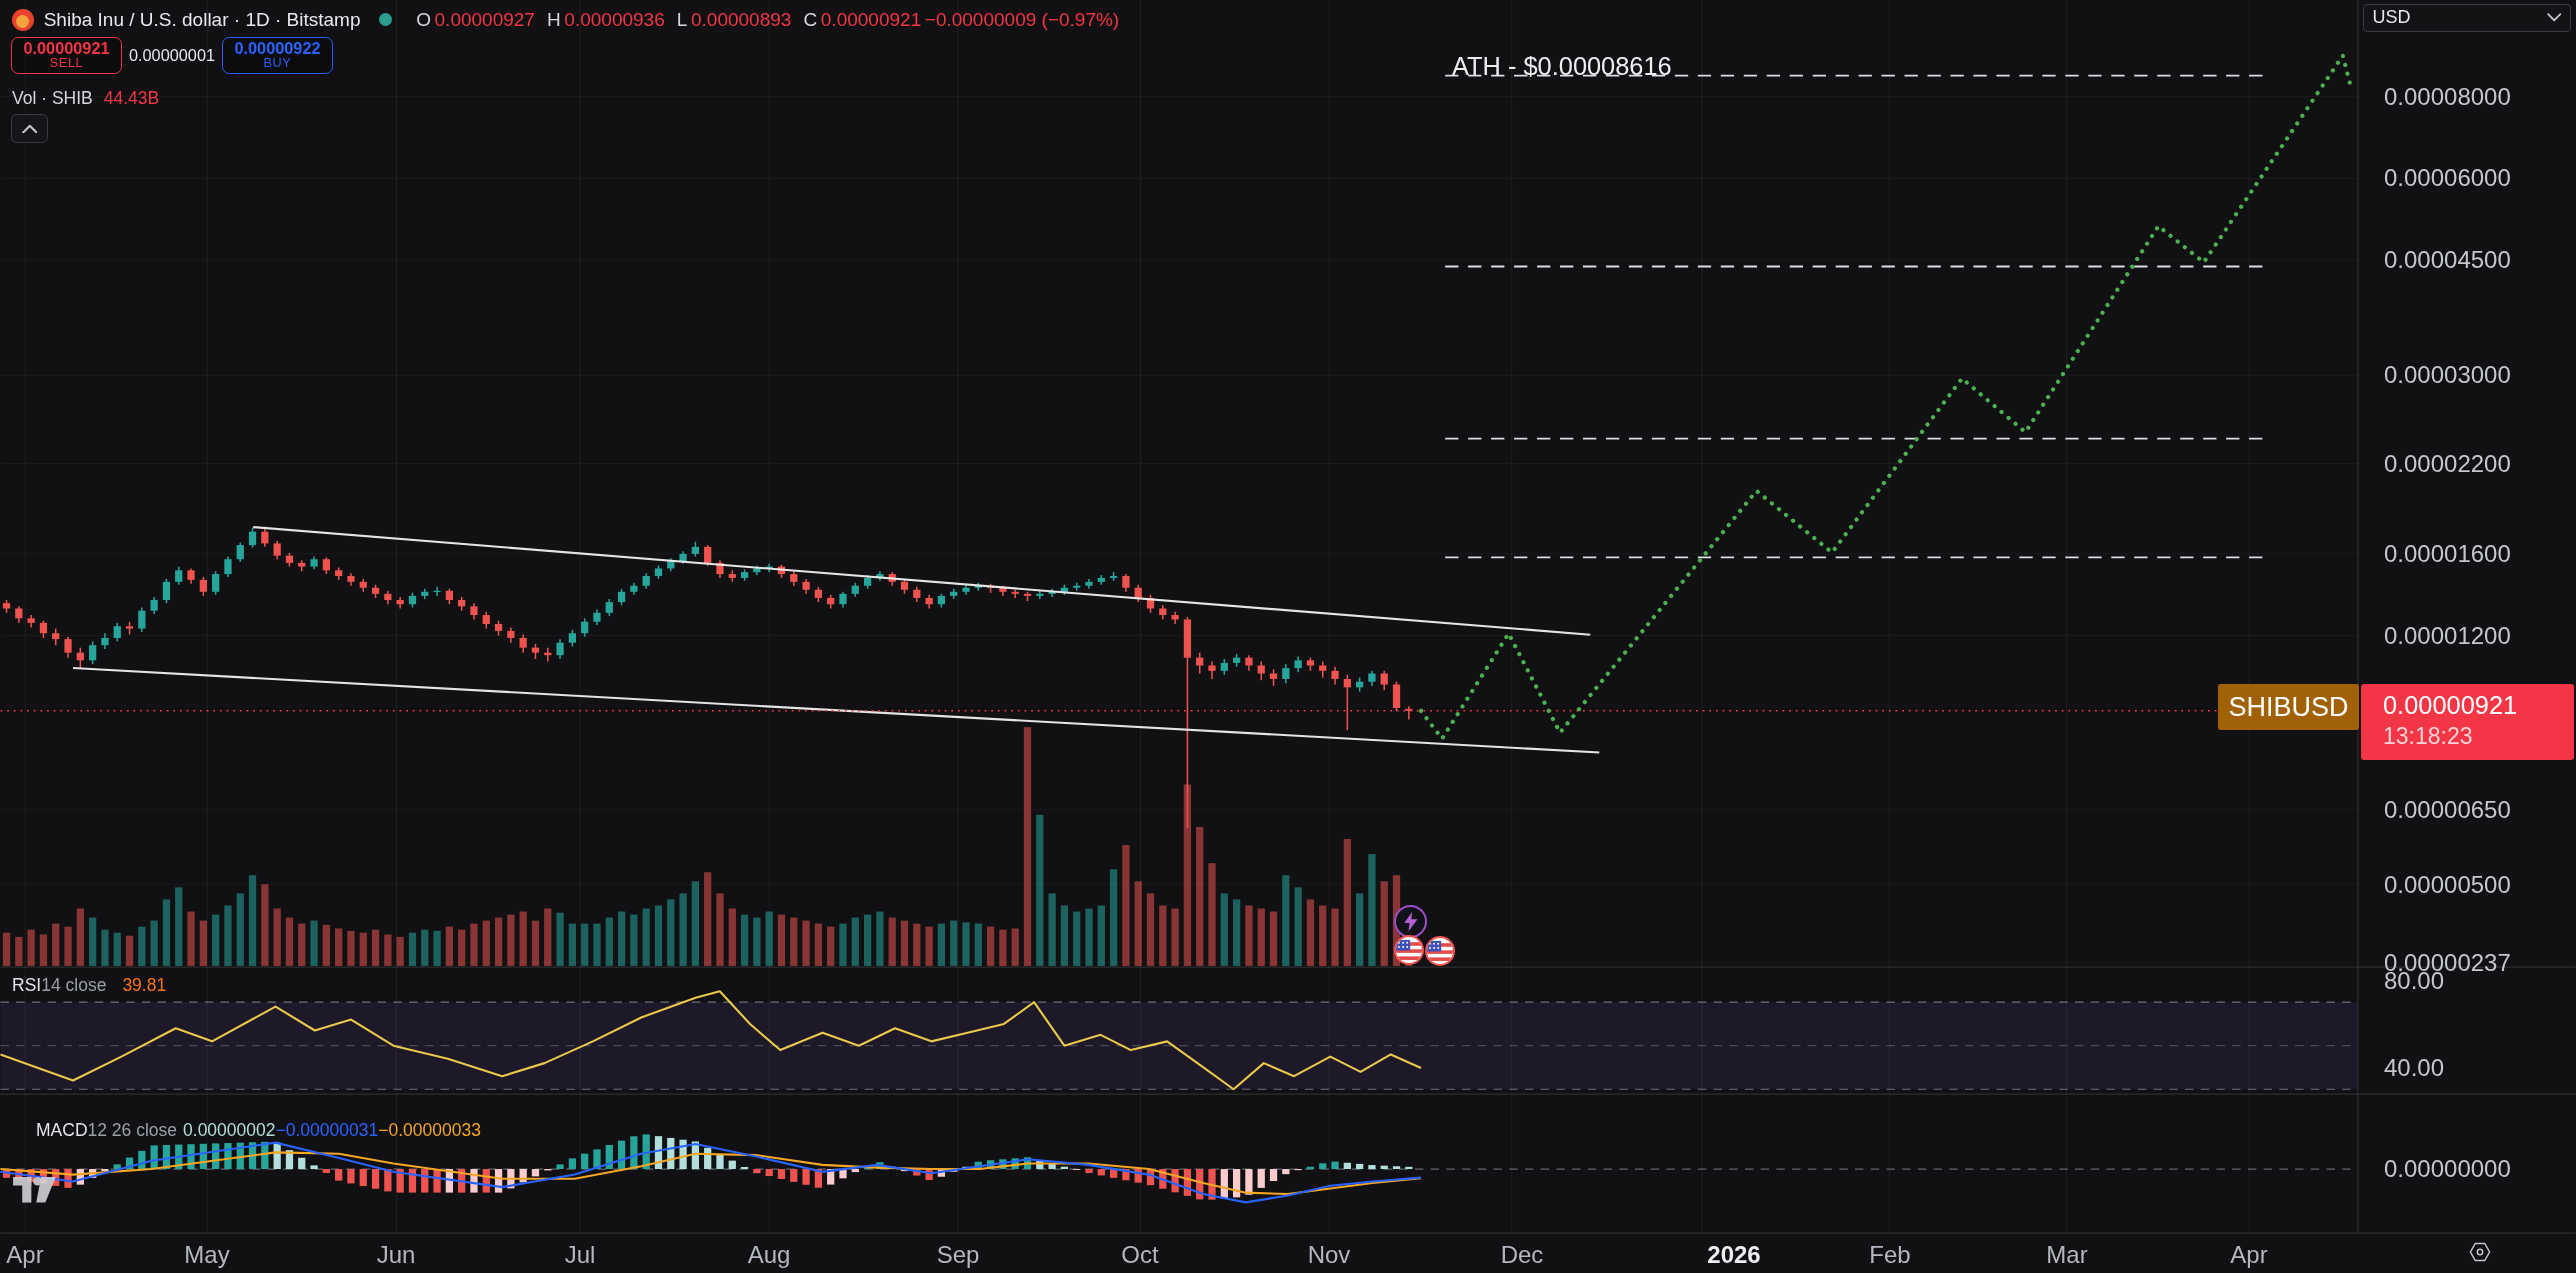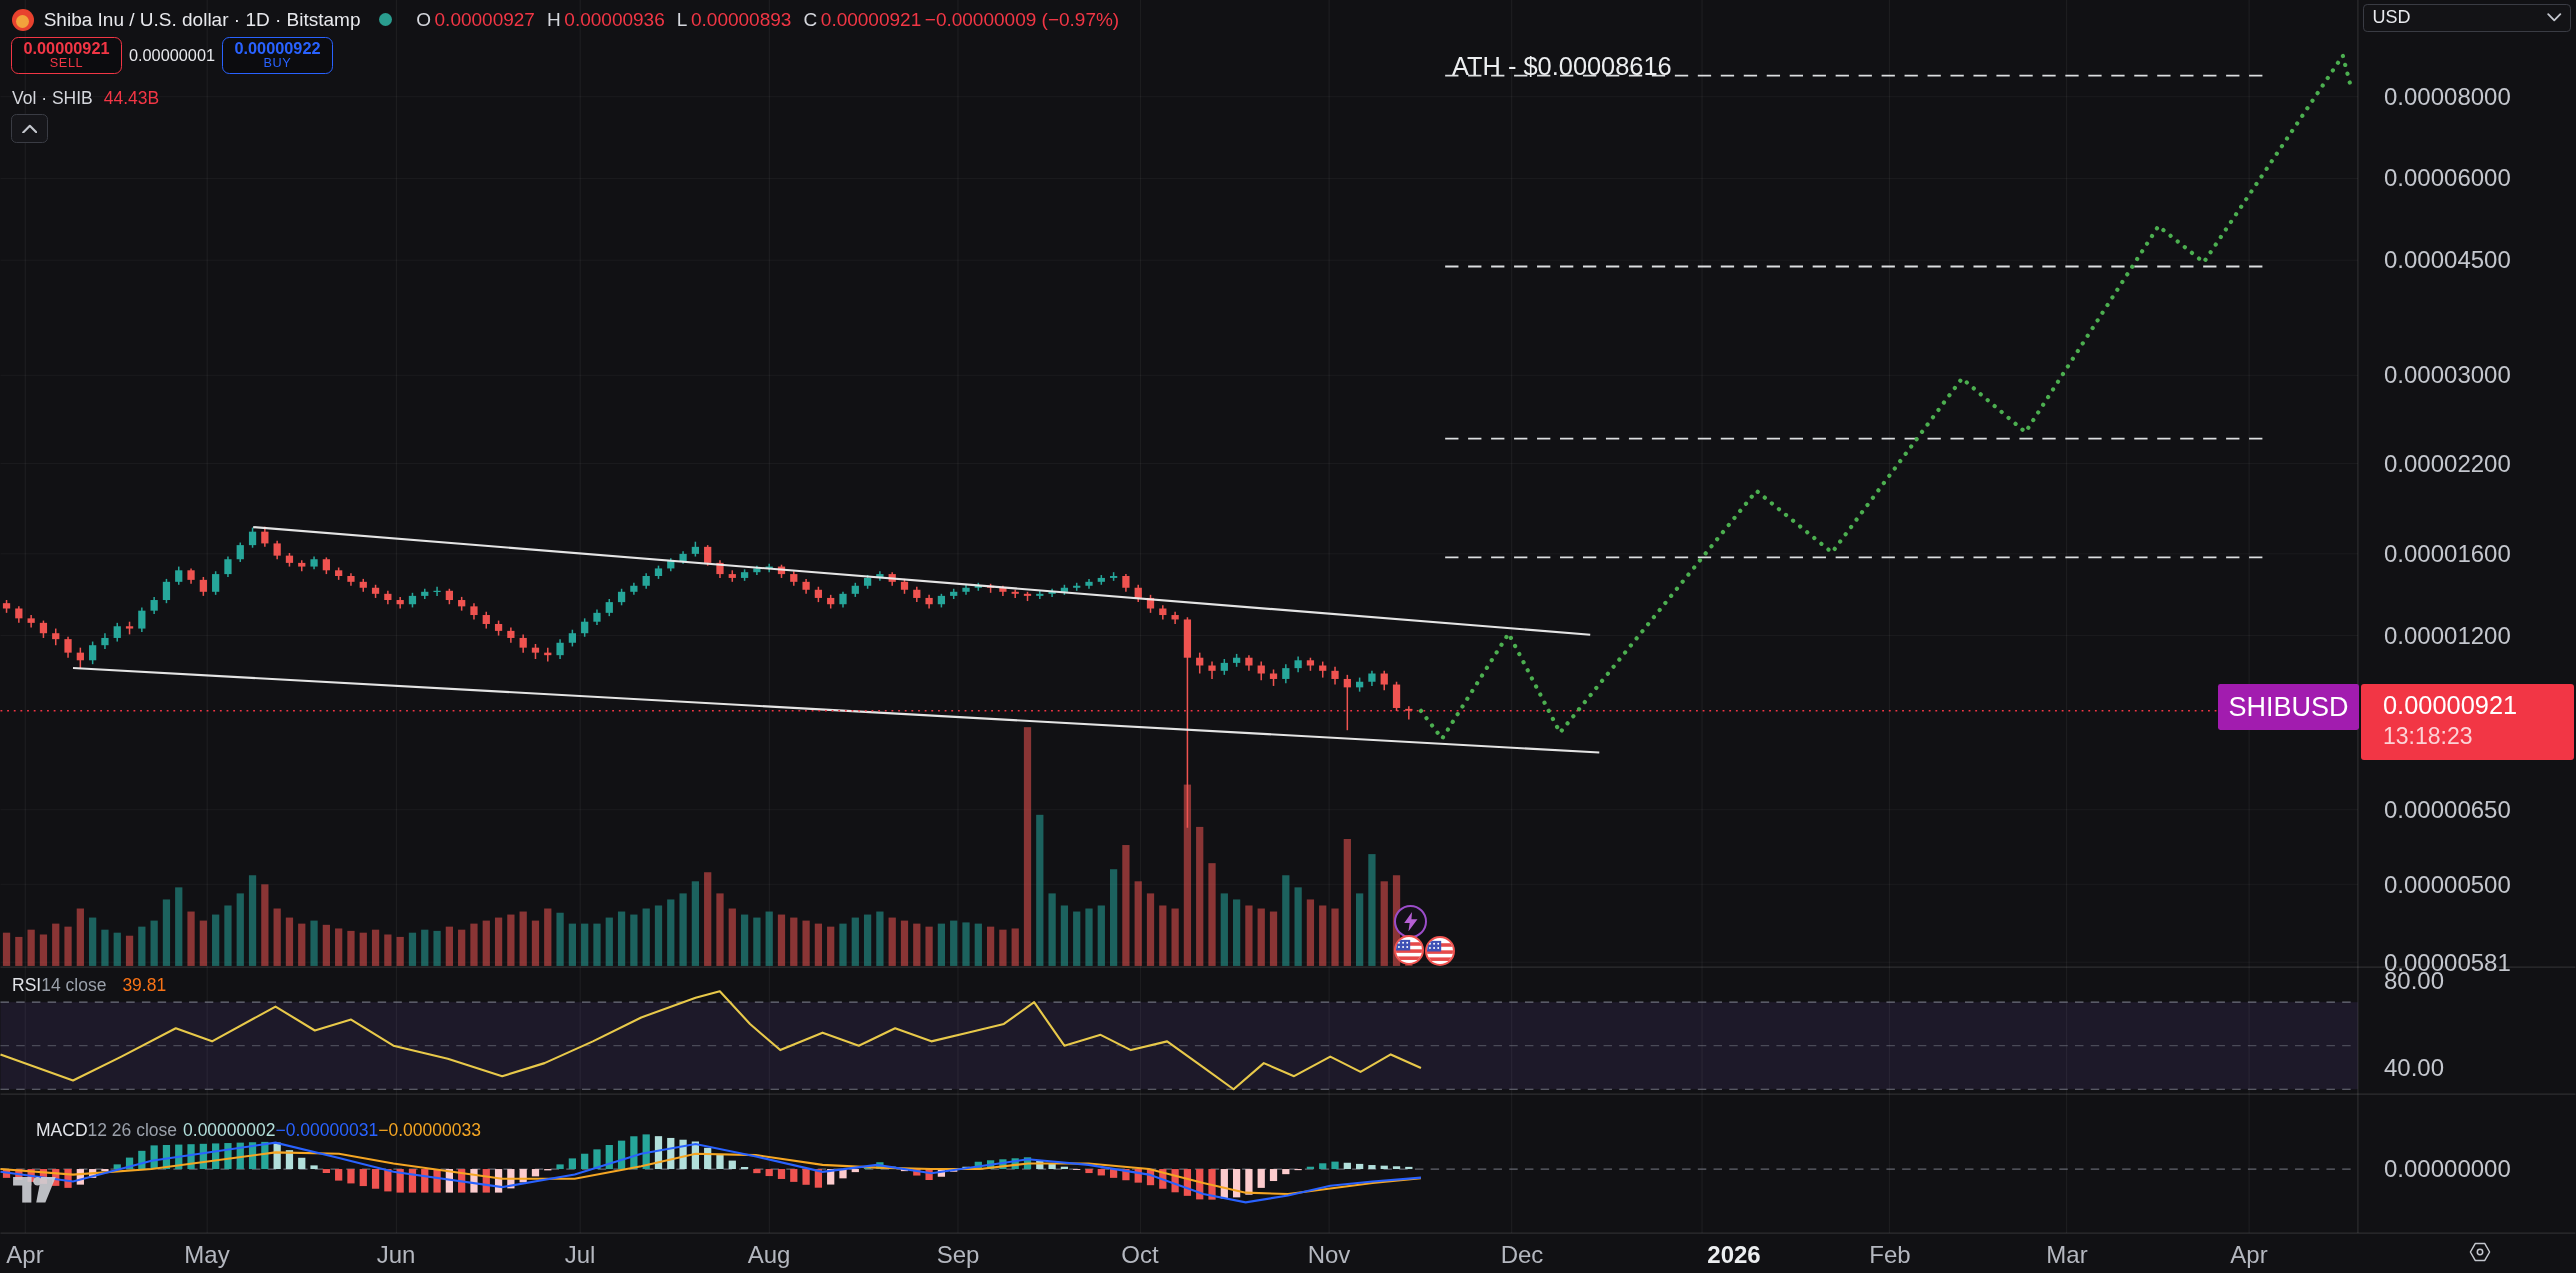--- a/index.html
+++ b/index.html
@@ -34,21 +34,21 @@
   .ind-legend .params{color:#9aa0aa;}
   
   .axis-label{left:2384px;transform:translateY(-50%);font-size:24px;color:#c4c7ce;white-space:nowrap;}
   .usd-box{left:2363px;top:3.6px;width:208px;height:28px;border:1.2px solid #3a3c44;border-radius:4.2px;
            display:flex;align-items:center;justify-content:space-between;padding:0 8.5px;box-sizing:border-box;
            font-size:18px;color:#e8e9ed;background:#131316;}
   .price-tag{left:2361px;top:684px;width:213px;height:76px;background:#f23645;border-radius:3px;
              color:#fff;padding:4.8px 0 0 22px;box-sizing:border-box;line-height:1.3;}
   .price-tag .p{font-size:25.4px;}
   .price-tag .t{font-size:23px;color:rgba(255,255,255,.78);}
-  .symbol-badge{left:2218px;top:684px;width:141px;height:46px;background:#a21caf;border-radius:2.4px;
+  .symbol-badge{left:2218px;top:684px;width:141px;height:46px;background:#a16207;border-radius:2.4px;
                 color:#fff;font-size:27px;display:flex;align-items:center;justify-content:center;}
   
   .month{transform:translateX(-50%);top:1241px;font-size:24px;color:#b4b7bf;}
   .month.year{color:#eceef0;font-weight:bold;}
   .ath-label{left:1452px;top:52px;font-size:25.4px;color:#eceef0;white-space:nowrap;}
   
   .event-circle{border-radius:50%;box-sizing:border-box;display:flex;align-items:center;justify-content:center;overflow:hidden;}
   .lightning{width:33px;height:33px;border:2.4px solid #9b4dca;background:#131118;}
   .flag{width:30px;height:30px;border:2.4px solid #ef5350;background:#fff;}
   .gear{left:2466px;top:1238px;width:27px;height:27px;display:flex;align-items:center;justify-content:center;}
@@ -638,21 +638,21 @@
   <div id="price-labels">
       <div class="abs axis-label" style="top: 97px;">0.00008000</div>
       <div class="abs axis-label" style="top: 178px;">0.00006000</div>
       <div class="abs axis-label" style="top: 260px;">0.00004500</div>
       <div class="abs axis-label" style="top: 375px;">0.00003000</div>
       <div class="abs axis-label" style="top: 464px;">0.00002200</div>
       <div class="abs axis-label" style="top: 554px;">0.00001600</div>
       <div class="abs axis-label" style="top: 636px;">0.00001200</div>
       <div class="abs axis-label" style="top: 810px;">0.00000650</div>
       <div class="abs axis-label" style="top: 885px;">0.00000500</div>
-      <div class="abs axis-label" style="top: 963px;">0.00000581</div>
+      <div class="abs axis-label" style="top: 963px;">0.00000237</div>
       <div class="abs axis-label" style="top: 981px;">80.00</div>
       <div class="abs axis-label" style="top: 1068px;">40.00</div>
       <div class="abs axis-label" style="top: 1169px;">0.00000000</div>
     </div>
 
   <div class="abs symbol-badge">SHIBUSD</div>
   <div class="abs price-tag">
     <div class="p">0.00000921</div>
     <div class="t">13:18:23</div>
   </div>

